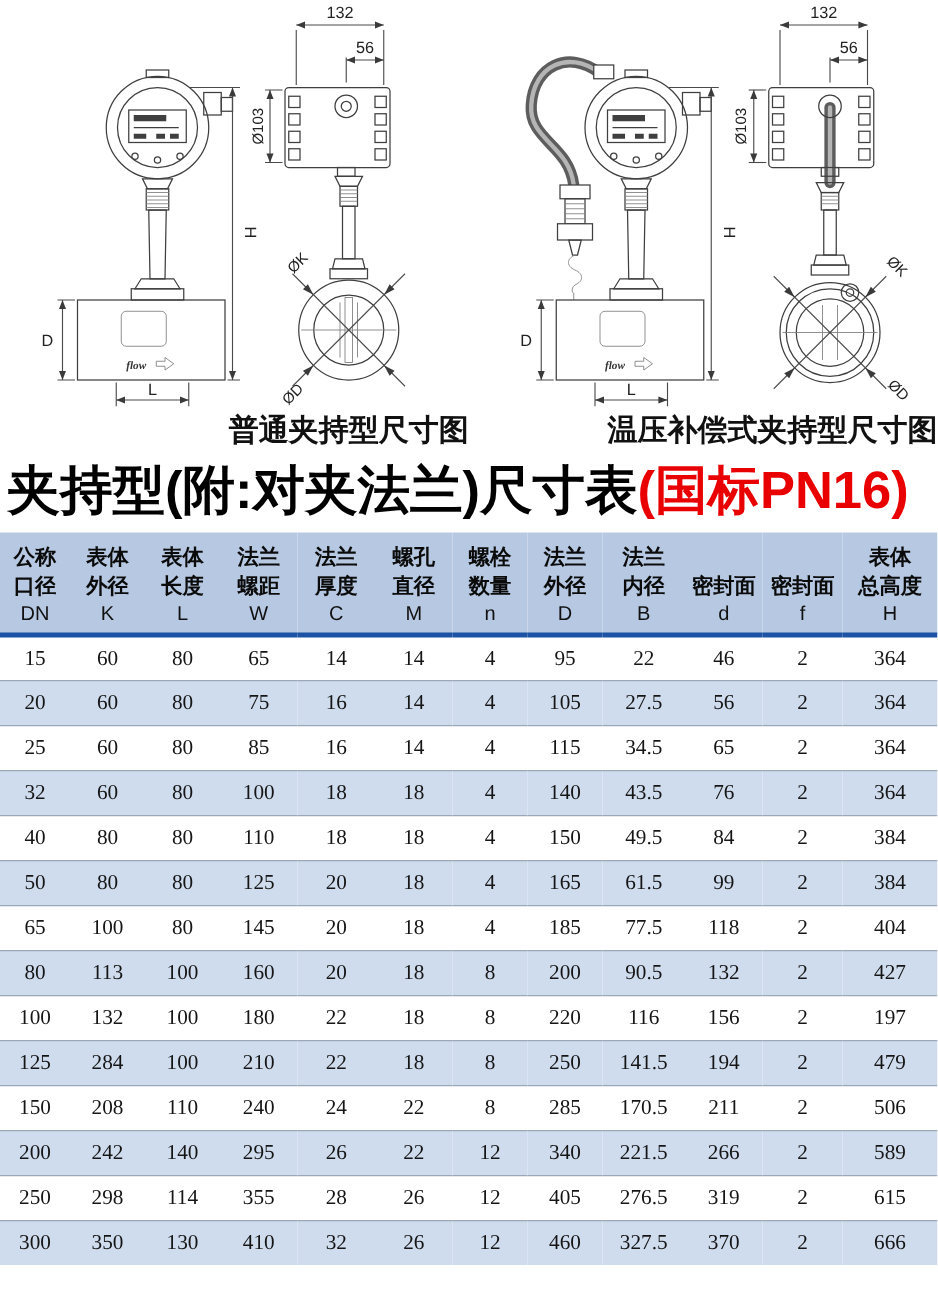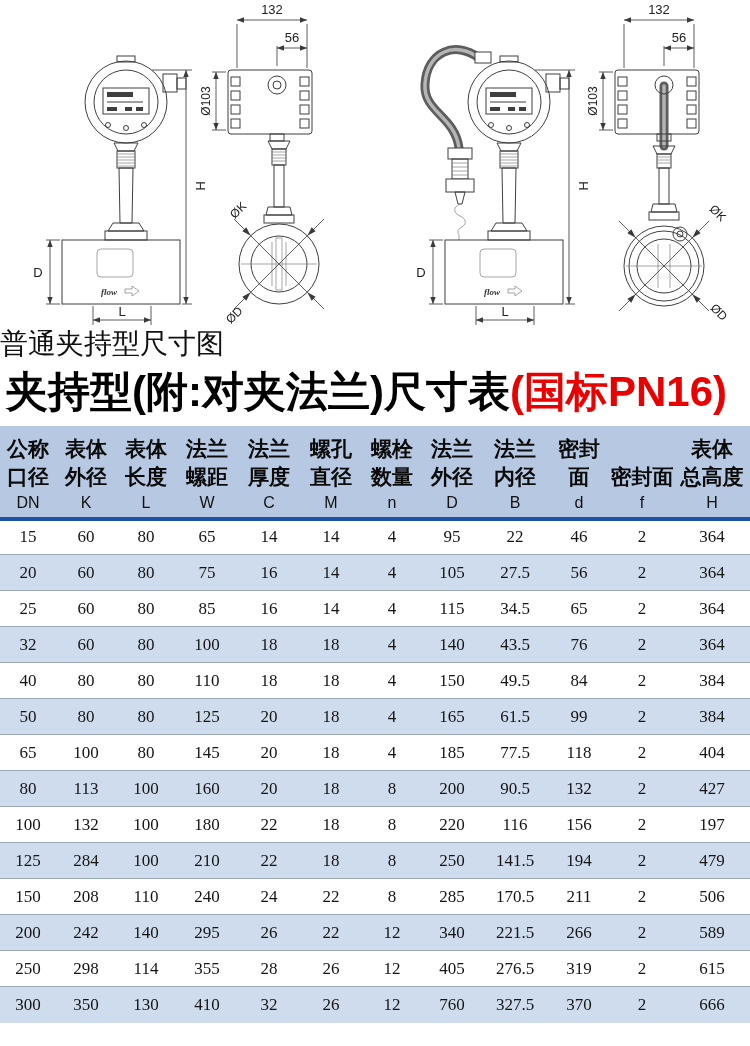--- a/index.html
+++ b/index.html
@@ -13,38 +13,38 @@
   *{margin:0;padding:0;box-sizing:border-box;}
   html,body{background:#ffffff;}
   body{
     width:750px;height:1046px;overflow:hidden;
     font-family:"Liberation Sans",sans-serif;color:var(--ink);
   }
   .figures-row{display:flex;height:330px;}
   .figure{width:375px;height:330px;}
   .figure svg{display:block;}
   .captions-row{display:flex;height:28px;align-items:center;}
-  .caption{width:375px;text-align:left;font-size:28px;font-weight:normal;color:#111;}
+  .caption{width:375px;text-align:right;font-size:24px;font-weight:bold;color:#111;}
   .page-title{
     margin:10px 6px 10px 6px;font-size:42px;font-weight:bold;
     letter-spacing:0px;line-height:1.15;white-space:nowrap;color:#000;
   }
   .page-title .std{color:var(--accent-red);}
   
   table.dims{
     width:750px;border-collapse:collapse;table-layout:fixed;
     font-family:"Liberation Serif",serif;
   }
   table.dims thead tr{background:var(--header-bg);}
   table.dims th{
     font-weight:bold;vertical-align:bottom;padding:9px 0 5px 0;
     border-bottom:4px solid var(--rule-blue);
     font-family:"Liberation Sans",sans-serif;
   }
-  th .cn{font-size:21px;line-height:1.32;color:#0b0b0b;}
+  th .cn{font-size:17px;line-height:1.32;color:#0b0b0b;}
   th .sym{
     font-family:Liberation Sans, sans-serif;font-weight:normal;
     font-size:16px;margin-top:3px;color:#111;
   }
   table.dims td{
     height:36px;text-align:center;font-size:17px;color:#151515;
     border-top:1px solid var(--sep);
   }
   table.dims tbody tr:first-child td{border-top:none;margin-left:19px;}
   table.dims tbody tr.alt{background:var(--row-alt-bg);}
@@ -280,20 +280,21 @@
         <path class="arr" d="M0,0 L-9,-2.8 L-9,2.8 z" transform="translate(260.7,237.7) rotate(45)"></path>
         <path class="arr" d="M0,0 L-9,-2.8 L-9,2.8 z" transform="translate(317.3,294.3) rotate(225)"></path>
         <text class="dimtxt small" x="341" y="315" text-anchor="middle" transform="rotate(45,341,315)">ØD</text>
       </g>
     </svg>
   </div>
 </div>
 
 <div class="captions-row">
   <div class="caption">普通夹持型尺寸图</div>
+  <div class="caption">温压补偿式夹持型尺寸图</div>
 </div>
 
 <div class="page-title"><span>夹持型(附:对夹法兰)尺寸表</span><span class="std">(国标PN16)</span></div>
 
 <table class="dims">
   <colgroup>
       <col style="width: 56px;">
       <col style="width: 60px;">
       <col style="width: 60px;">
       <col style="width: 62px;">
@@ -576,20 +577,20 @@
         <td>615</td>
       </tr>
       <tr class="alt">
         <td>300</td>
         <td>350</td>
         <td>130</td>
         <td>410</td>
         <td>32</td>
         <td>26</td>
         <td>12</td>
-        <td>760</td>
+        <td>460</td>
         <td>327.5</td>
         <td>370</td>
         <td>2</td>
         <td>666</td>
       </tr>
     </tbody>
 </table>
 
 </body></html>

